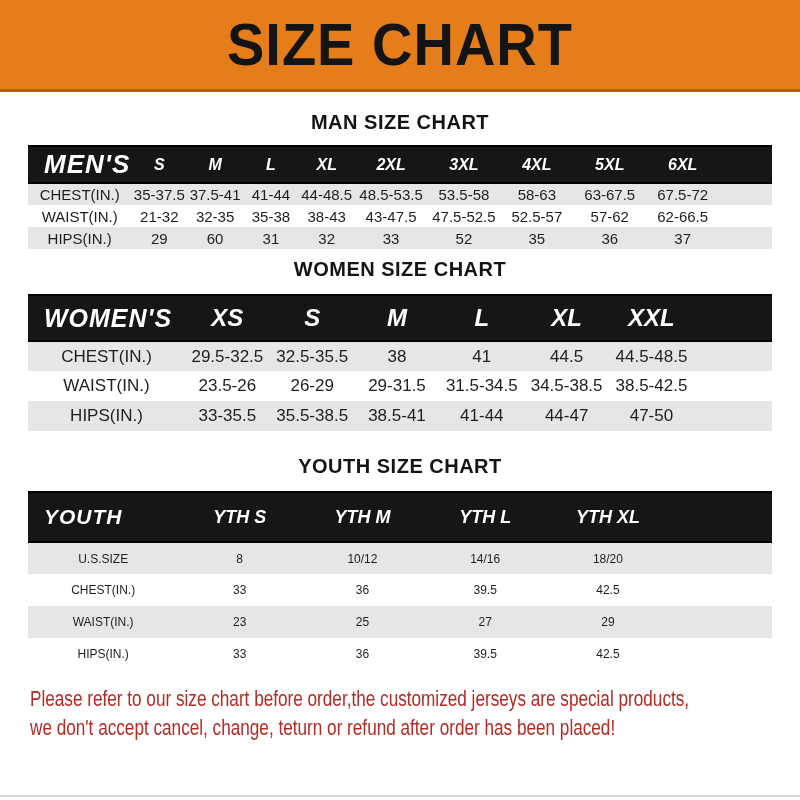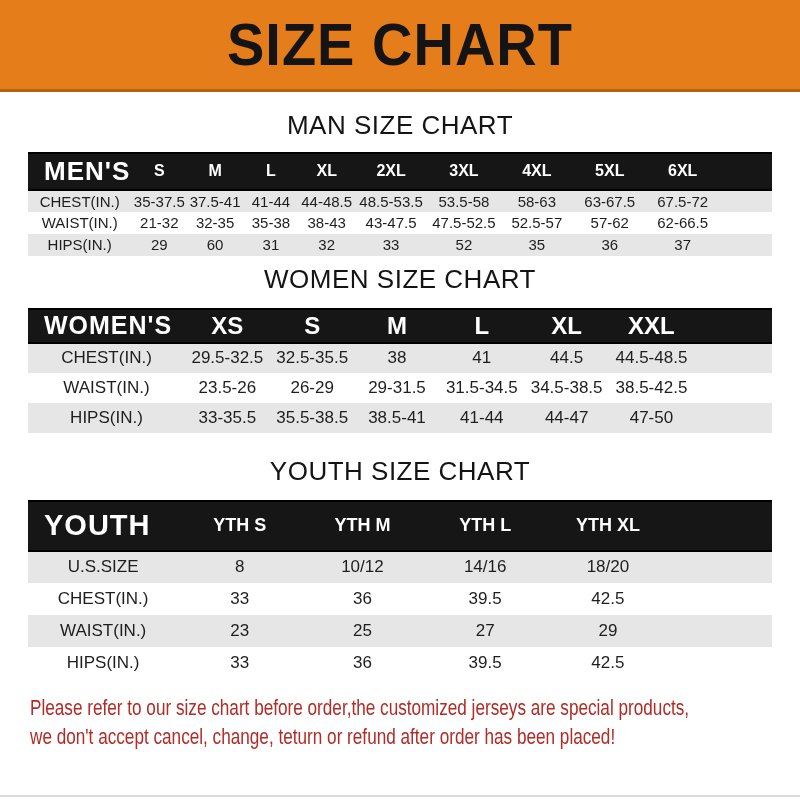--- a/index.html
+++ b/index.html
@@ -14,54 +14,54 @@
     height: 92px;
     background: var(--banner-bg, #E67D1B);
     border-bottom: 3px solid #b4620f;
     display: flex; align-items: center; justify-content: center;
   }
   .banner-text {
     font-size: 56px; font-weight: bold; color: #141414;
     letter-spacing: 1px; transform: scaleY(1.05);
   }
   .section-title {
-    text-align: center; font-size: 26px; font-weight: normal;
+    text-align: center; font-size: 20px; font-weight: bold;
     color: #141414; line-height: 1.15; letter-spacing: 0.5px;
   }
   .men-title   { margin-top: 19px; }
   .women-title { margin-top: 9px; }
   .youth-title { margin-top: 24px; }
   .table-wrap-men   { margin-top: 11px; }
   .table-wrap-women { margin-top: 13px; }
   .table-wrap-youth { margin-top: 13px; }
   table.size-table {
     width: 744px; margin: 0 auto;
     border-collapse: collapse; table-layout: fixed;
   }
-  thead tr { background: var(--header-bg, #161616); }
+  thead tr { background: var(--header-bg, #161616); font-style: italic; }
   thead th {
     color: #ffffff; font-weight: bold; text-align: center;
     border-top: 2px solid #000; border-bottom: 2px solid #000;
   }
   thead th.group-label { text-align: left; padding-left: 16px; letter-spacing: 1px; }
   tbody tr:nth-child(odd)  { background: var(--band-gray, #E6E6E6); }
   tbody tr:nth-child(even) { background: #ffffff; }
   tbody td { text-align: center; color: #1e1e1e; }
   .table-men   thead tr { height: 37px; }
   .table-men   thead th { font-size: 16px; }
   .table-men   thead th.group-label { font-size: 26px; }
   .table-men   tbody tr { height: 22px; font-size: 15px; }
-  .table-women thead tr { height: 34px; }
+  .table-women thead tr { height: 46px; }
   .table-women thead th { font-size: 24px; }
   .table-women thead th.group-label { font-size: 25px; }
   .table-women tbody tr { height: 30px; font-size: 17px; }
   .table-youth thead tr { height: 50px; }
   .table-youth thead th { font-size: 18px; }
-  .table-youth thead th.group-label { font-size: 29px; }
-  .table-youth tbody tr { height: 32px; font-size: 17px; }
+  .table-youth thead th.group-label { font-size: 21px; }
+  .table-youth tbody tr { height: 32px; font-size: 12px; }
   .disclaimer { margin-top: 14px; padding-left: 30px; color: var(--disclaimer-color, #B22B26); }
   .disclaimer p {
     font-size: 22px; line-height: 1.32; white-space: nowrap;
     transform: scaleX(0.78); transform-origin: 0 50%;
   }
   .bottom-divider {
     position: absolute; left: 0; right: 0; bottom: 3px;
     height: 2px; background: #d9d9d9;
   }
 </style>

